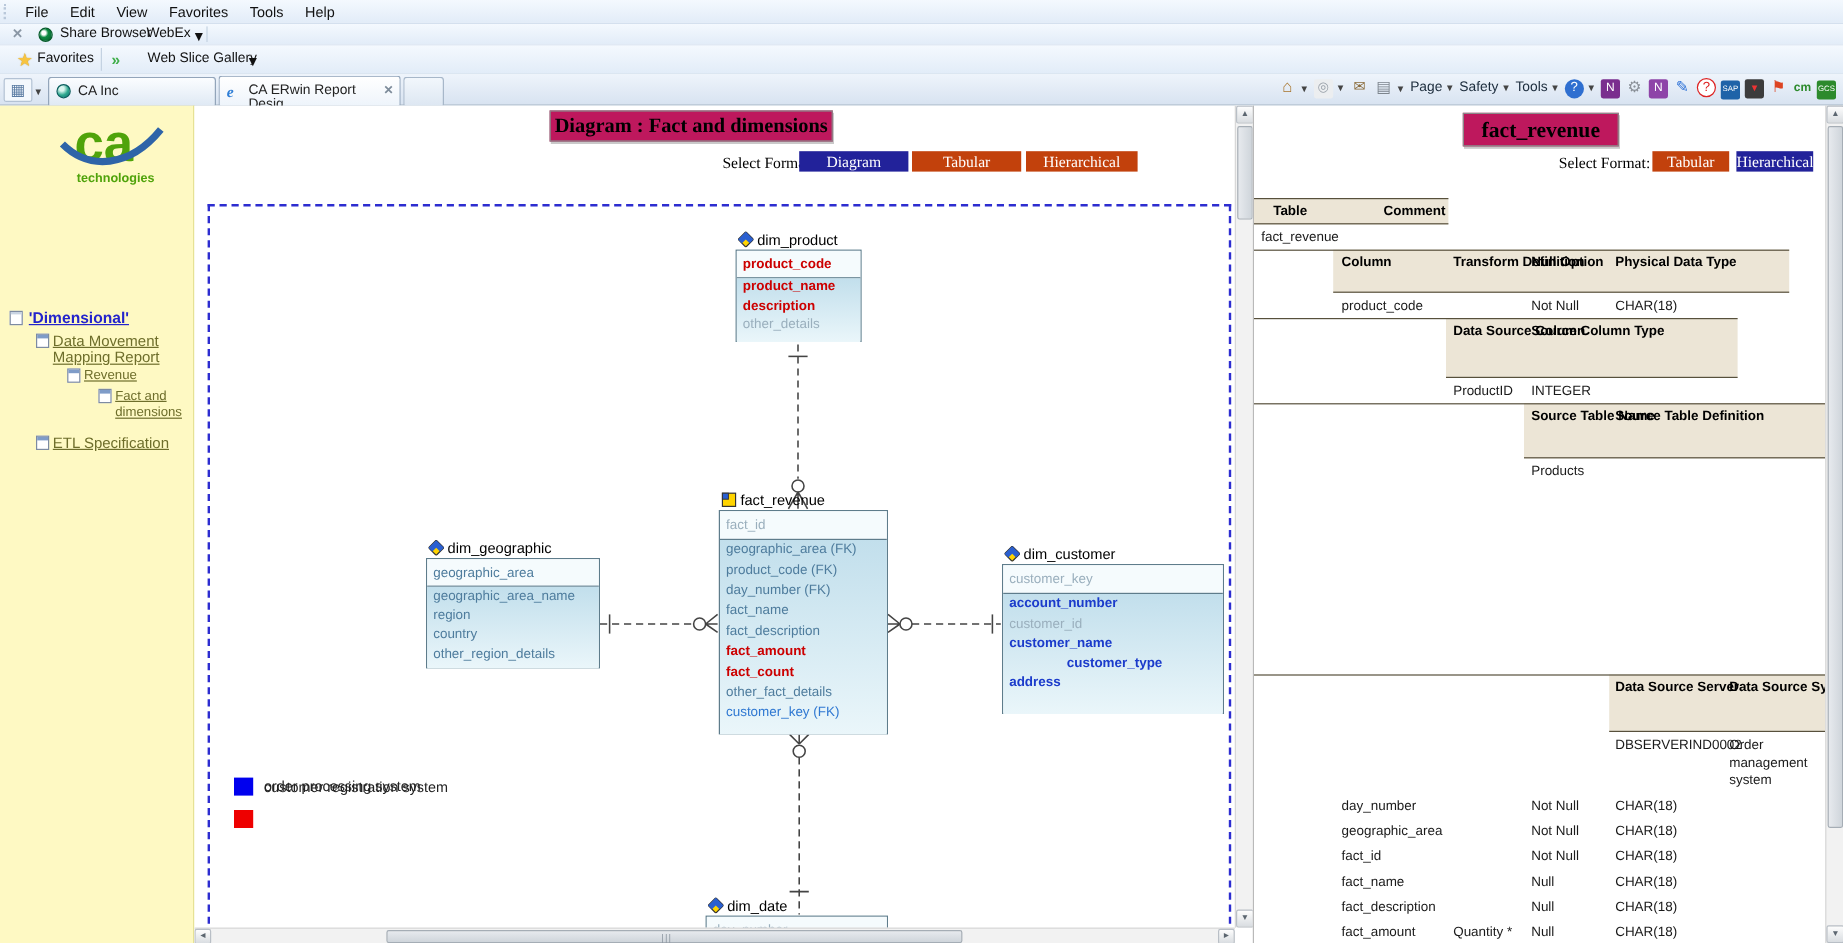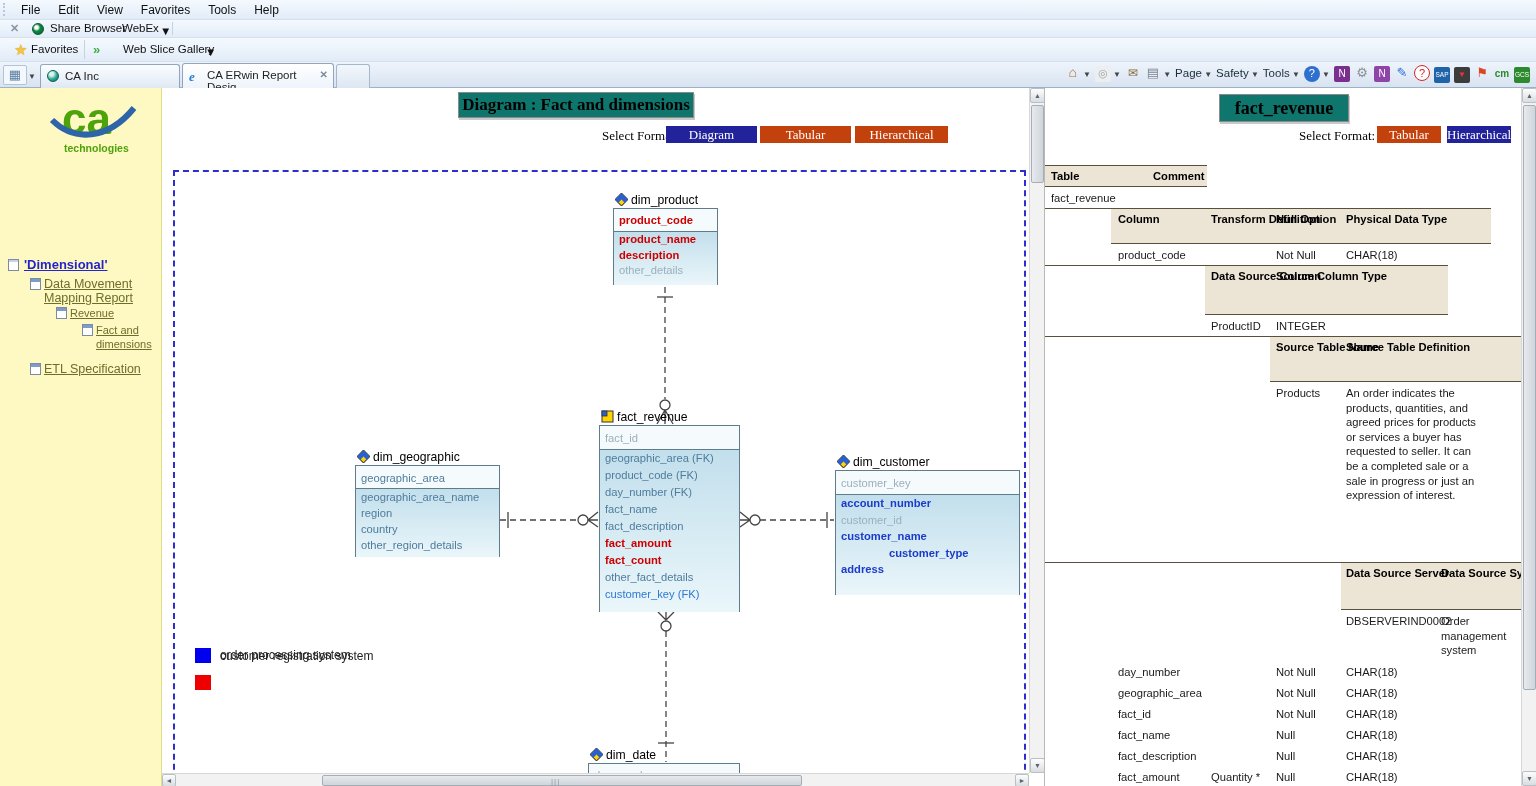--- a/index.html
+++ b/index.html
@@ -40,21 +40,21 @@
   
   .sidebar { position:absolute; left:0; top:88px; width:162px; height:698px; background:#fef9c3; border-right:1px solid #e0dd8a; }
   .snav { position:absolute; text-decoration:underline; color:#6e6e2b; cursor:pointer; line-height:14px; }
   .snav.root { color:#2424cc; font-weight:bold; }
   .s-icon { position:absolute; width:11px; height:12px; border:1px solid #7d8ba2; background:#fff; }
   .s-icon::before { content:""; position:absolute; left:0; top:0; right:0; height:3px; background:#7f9cc8; }
   .s-icon.pg::before { background:#c9d4e2; height:2px; }
 
   
   .diagram-pane { position:absolute; left:162px; top:88px; width:882px; height:698px; background:#fff; overflow:hidden; }
-  .title-box { position:absolute; background:#0f766e; border:1px solid #8a8a8a; box-shadow:1px 2px 0 #c9c9c9; font-family:"Liberation Serif",serif; font-weight:bold; color:#000; text-align:center; }
+  .title-box { position:absolute; background:#be185d; border:1px solid #8a8a8a; box-shadow:1px 2px 0 #c9c9c9; font-family:"Liberation Serif",serif; font-weight:bold; color:#000; text-align:center; }
   .fmt-label { position:absolute; font-family:"Liberation Serif",serif; font-size:13px; color:#000; }
   .fmt-btn { position:absolute; height:17px; line-height:17px; text-align:center; font-family:"Liberation Serif",serif; font-size:13px; color:#fff; background:#c2410c; cursor:pointer; }
   .fmt-btn.active { background:#22229a; }
   .sel-rect { position:absolute; left:11px; top:82px; width:853px; height:620px; border:2px dashed #2d2dd0; border-bottom:none; }
   .entity { position:absolute; border:1px solid #5e7c8b; background:#f3fafc; font-size:11.2px; }
   .ent-label { position:absolute; left:1px; top:-16px; font-size:12.2px; color:#000; white-space:nowrap; }
   .ent-label svg { vertical-align:-2px; margin-right:3px; }
   .ent-keys { border-bottom:1px solid #5e7c8b; padding:4px 5px 0 5px; background:#f5fbfd; overflow:hidden; }
   .ent-attrs { padding:0 5px 0 5px; background:linear-gradient(180deg,#c2dfec 0%, #eaf6fa 100%); overflow:hidden; height:100%; }
   .attr { white-space:nowrap; }
@@ -295,21 +295,21 @@
     <div class="fmt-label" style="left:254px; top:40px;">Select Format:</div>
     <div id="detail-fmt-buttons">
         <div class="fmt-btn" style="left: 332px; top: 38px; width: 64px;">Tabular</div>
         <div class="fmt-btn active" style="left: 402px; top: 38px; width: 64px;">Hierarchical</div>
       </div>
     <div id="detail-rows" style="position:absolute; left:0; top:77px; width:477px;">
         <div class="drow hdr" style="height: 22px;">
           <div class="band" style="left: 0px; width: 162px;"></div>
           <div class="hline" style="left: 0px; top: 0px; width: 162px;"></div>
           <div class="hline" style="left: 0px; bottom: 0px; width: 162px;"></div>
-          <span class="dcell" style="left: 6px; width: 96px;">Table</span>
+          <span class="dcell" style="left: 16px; width: 96px;">Table</span>
           <span class="dcell" style="left: 108px; width: 70px;">Comment</span>
         </div>
         <div class="drow" style="height: 21px;">
           <span class="dcell" style="left: 6px; width: 96px;">fact_revenue</span>
         </div>
         <div class="drow hdr" style="height: 36px;">
           <div class="band" style="left: 66px; width: 380px;"></div>
           <div class="hline" style="left: 0px; top: 0px; width: 446px;"></div>
           <div class="hline" style="left: 66px; bottom: 0px; width: 380px;"></div>
           <span class="dcell" style="left: 73px; width: 88px;">Column</span>
@@ -335,21 +335,20 @@
         </div>
         <div class="drow hdr" style="height: 46px;">
           <div class="band" style="left: 225px; width: 251px;"></div>
           <div class="hline" style="left: 0px; top: 0px; width: 476px;"></div>
           <div class="hline" style="left: 225px; bottom: 0px; width: 251px;"></div>
           <span class="dcell wrap" style="left: 231px; width: 56px;">Source Table Name</span>
           <span class="dcell wrap" style="left: 301px; width: 110px;">Source Table Definition</span>
         </div>
         <div class="drow" style="height: 180px;">
           <span class="dcell" style="left: 231px; width: 64px;">Products</span>
-          <span class="dcell wrap" style="left: 301px; width: 132px;">An order indicates the products, quantities, and agreed prices for products or services a buyer has requested to seller. It can be a completed sale or a sale in progress or just an expression of interest.</span>
         </div>
         <div class="drow hdr" style="height: 48px;">
           <div class="band" style="left: 296px; width: 180px;"></div>
           <div class="hline" style="left: 0px; top: 0px; width: 476px;"></div>
           <div class="hline" style="left: 296px; bottom: 0px; width: 180px;"></div>
           <span class="dcell wrap" style="left: 301px; width: 90px;">Data Source Server</span>
           <span class="dcell wrap" style="left: 396px; width: 58px;">Data Source System</span>
         </div>
         <div class="drow" style="height: 51px;">
           <span class="dcell" style="left: 301px; width: 92px;">DBSERVERIND0002</span>

